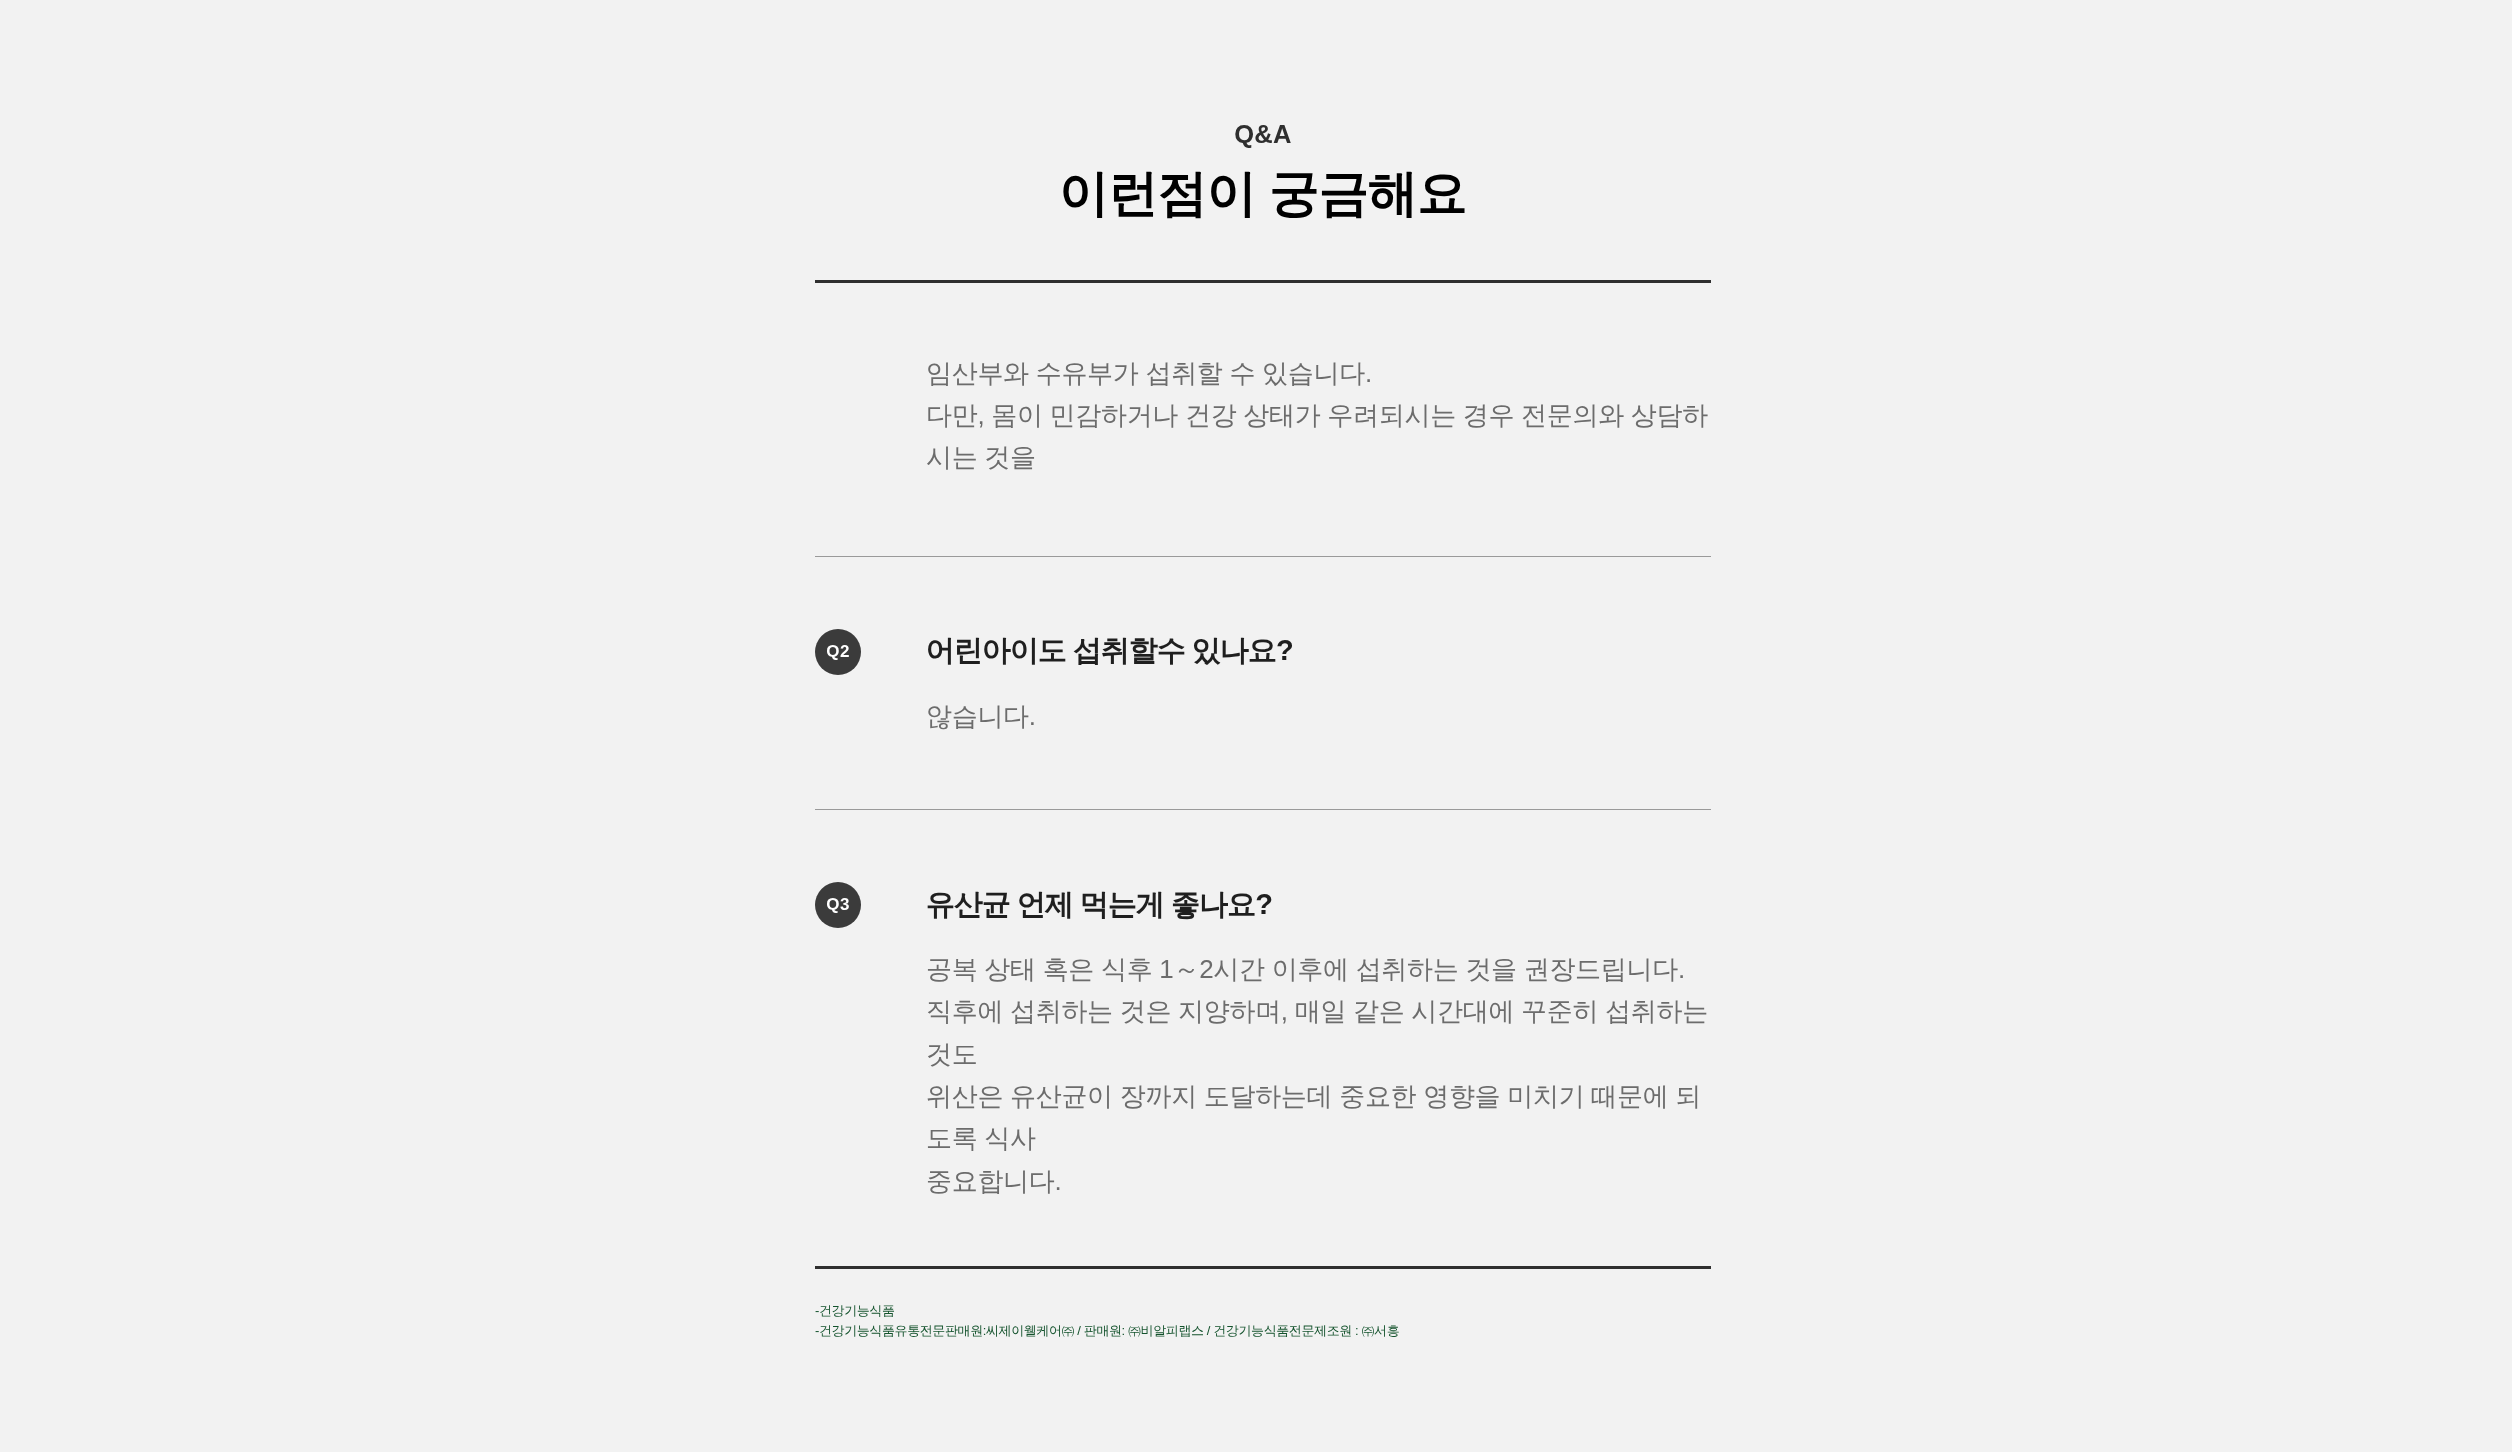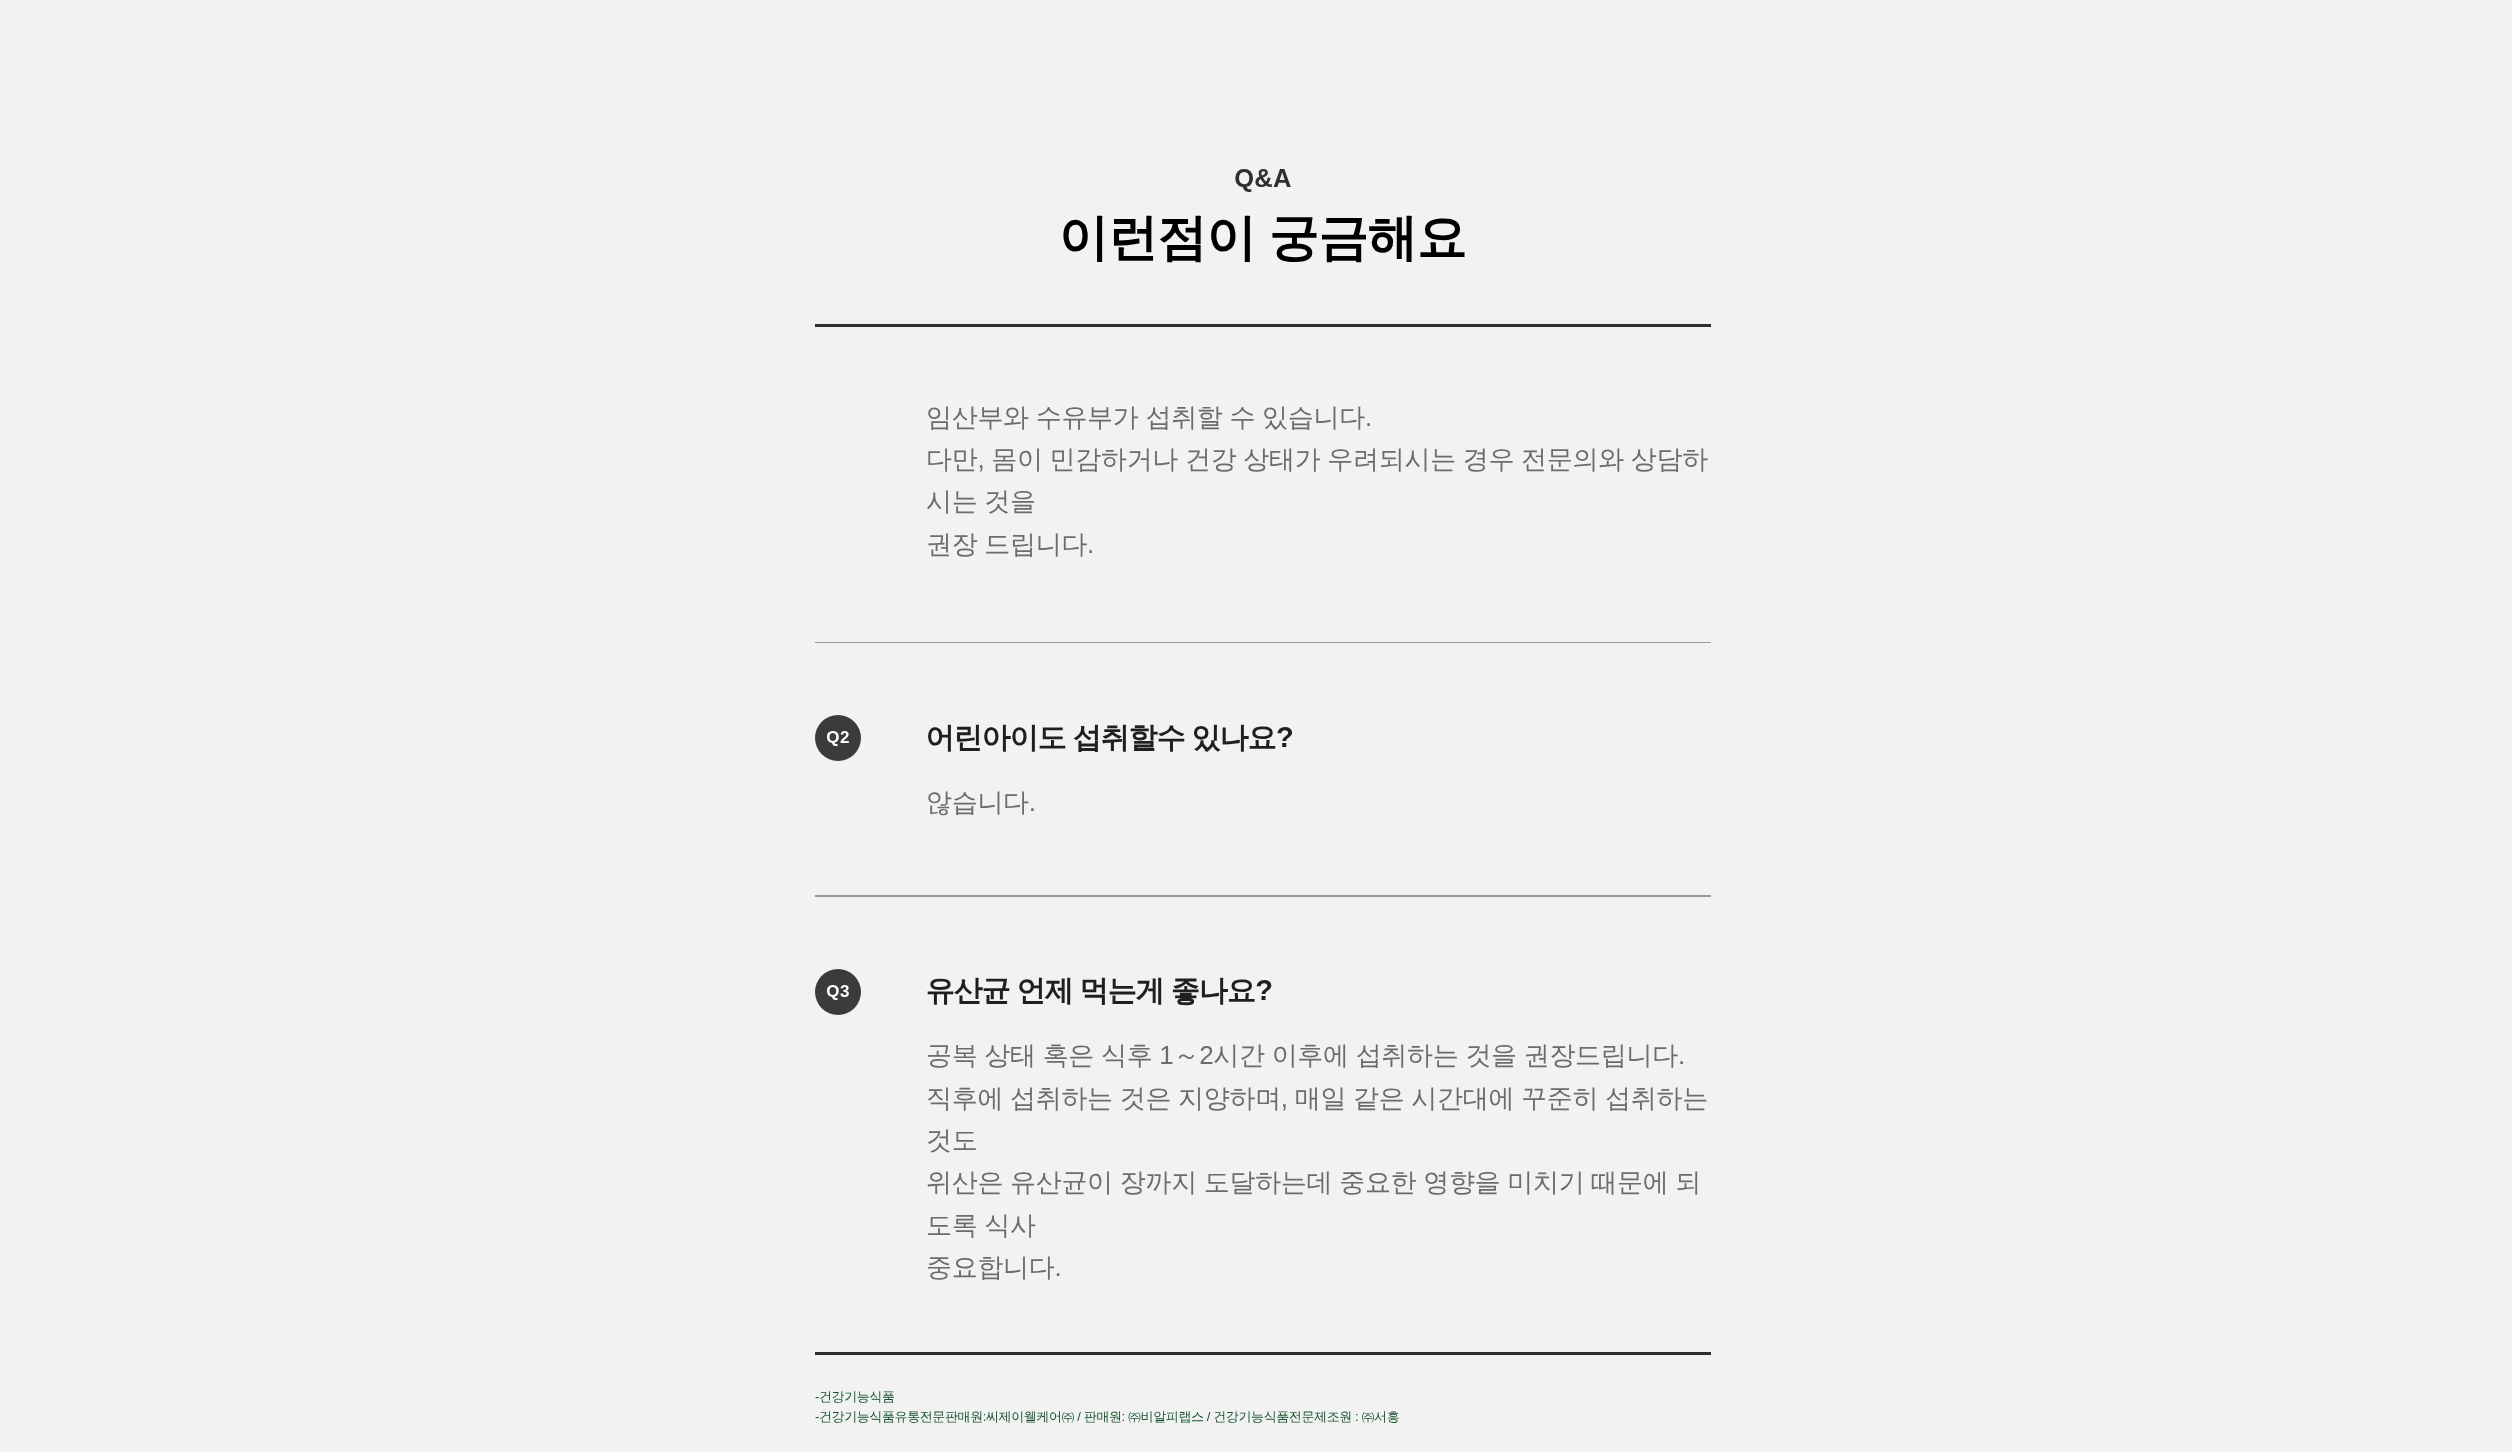--- a/index.html
+++ b/index.html
@@ -25,21 +25,20 @@
     position: absolute;
     left: 815px;
     top: 0;
     width: 896px;
   }
 
   
   .header {
     text-align: center;
     padding-top: 119px;
-    margin-top: 44px;
   }
   .eyebrow {
     font-size: 25.5px;
     font-weight: bold;
     letter-spacing: 0.3px;
     color: #2f2f2f;
     line-height: 1.2;
   }
   .headline {
     margin-top: 14.4px;
@@ -143,21 +142,20 @@
       <div class="eyebrow">Q&amp;A</div>
       <div class="headline">이런점이 궁금해요</div>
     </div>
 
     <div class="rule top"></div>
 
     <div class="qa-item q1">
       <div class="answer">
         <span class="line">임산부와 수유부가 섭취할 수 있습니다.</span>
         <span class="line">다만, 몸이 민감하거나 건강 상태가 우려되시는 경우 전문의와 상담하시는 것을</span>
-        <span class="line">권장 드립니다.</span>
       </div>
     </div>
 
     <div class="gap-a"></div>
     <div class="rule thin"></div>
 
     <div class="qa-item q2">
       <div class="qa-head">
         <div class="badge">Q2</div>
         <div class="question">어린아이도 섭취할수 있나요?</div>

